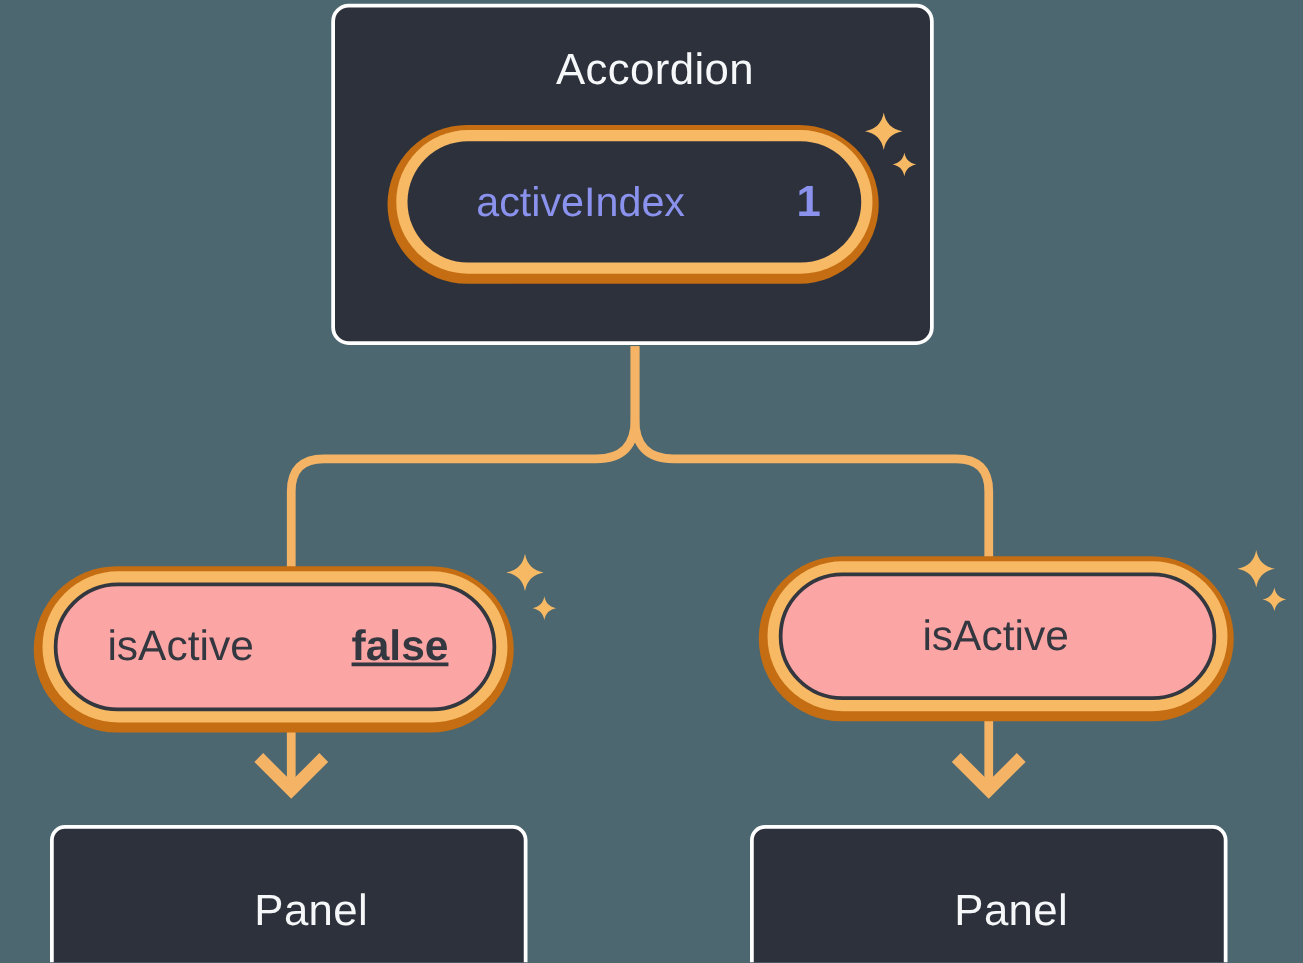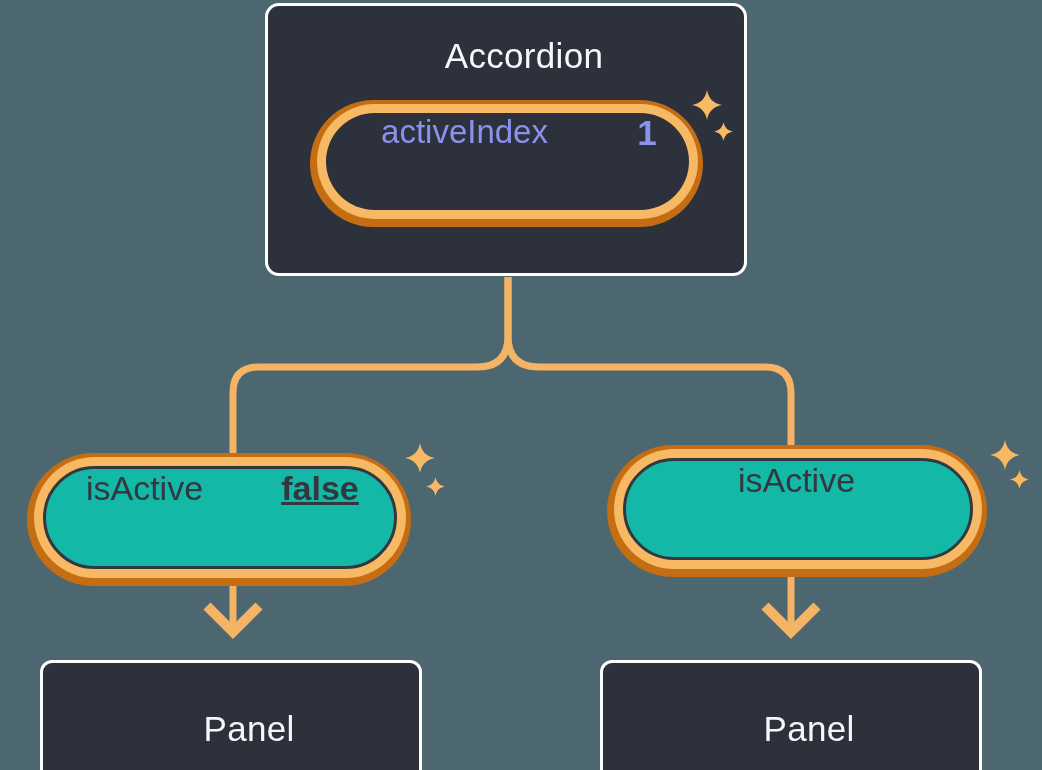--- a/index.html
+++ b/index.html
@@ -56,38 +56,38 @@
     box-sizing:border-box;
     width:100%;height:100%;
     background:#F7B964;
     border-radius:999px;
     padding:9px;
   }
   .pill-core{
     box-sizing:border-box;
     width:100%;height:100%;
     border-radius:999px;
-    display:flex;align-items:flex-start;
+    display:flex;align-items:center;
     overflow:hidden;
   }
   
   .state-pill{left:310px;top:100px;width:393px;height:127px;}
   .state-pill .pill-core{background:#2C313C;}
   .state-pill .cell-label{
     flex:1;display:flex;align-items:center;justify-content:center;
     color:#8A92EE;font-size:33px;
   }
   .state-pill .pill-divider{width:2px;background:#F7B964;}
   .state-pill .cell-value{
     width:84px;display:flex;align-items:center;justify-content:center;
     color:#8A92EE;font-size:35px;font-weight:700;
   }
   
   .prop-pill .pill-core{
-    background:#14b8a6;
+    background:#fca5a5;
     border:3px solid #33373F;
   }
   .prop-pill .cell-label{
     flex:1;display:flex;align-items:center;justify-content:center;
     color:#33373F;font-size:34px;
   }
   .prop-pill .pill-divider{width:3px;background:#33373F;}
   .prop-pill .cell-value{
     display:flex;align-items:center;justify-content:center;
     color:#33373F;font-size:34px;font-weight:700;

